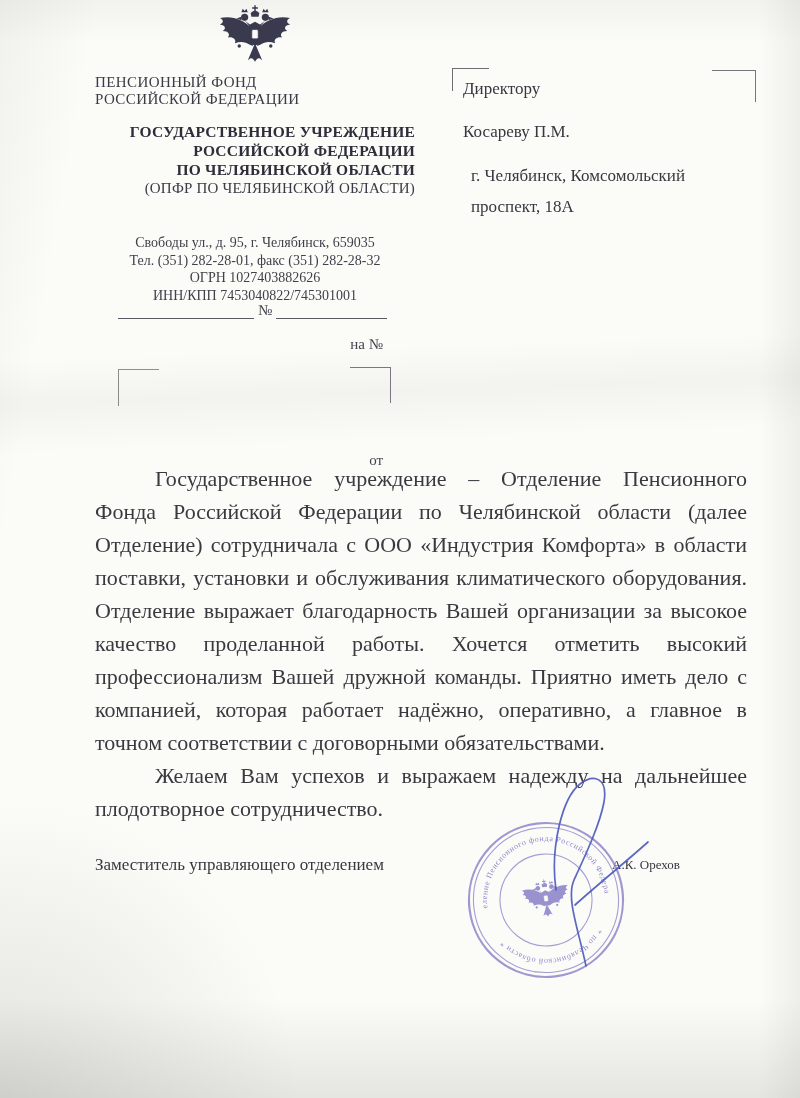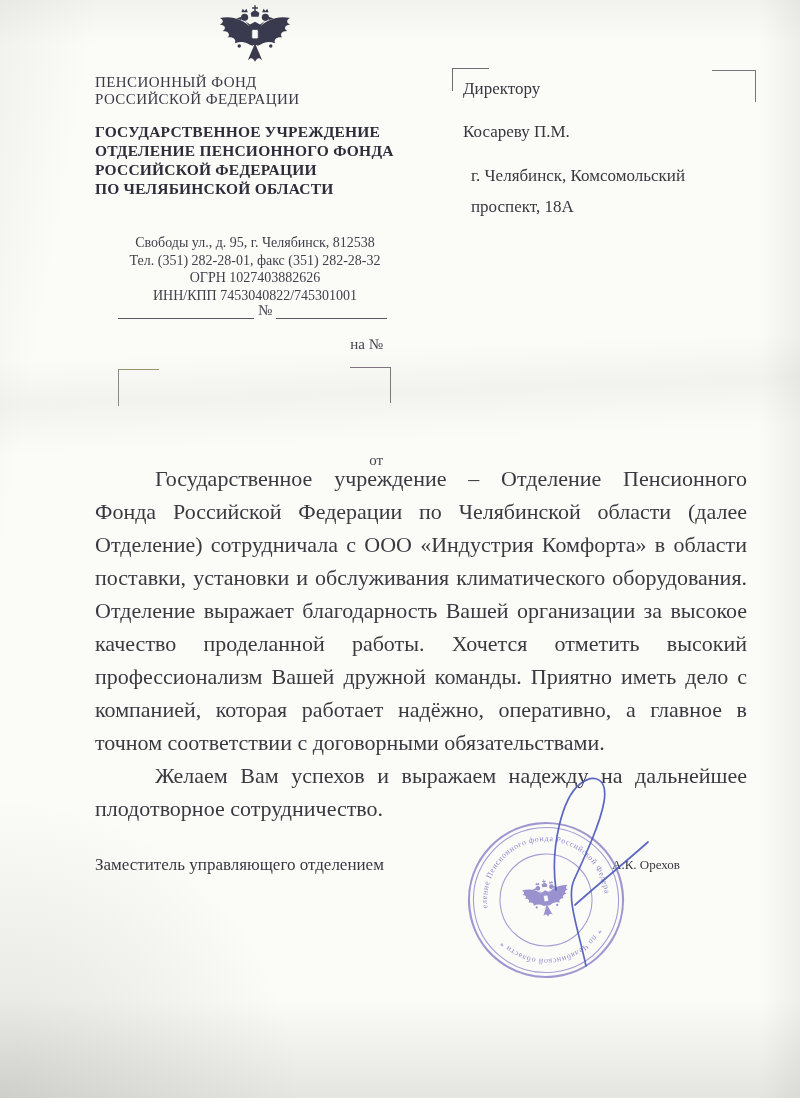--- a/index.html
+++ b/index.html
@@ -14,21 +14,21 @@
       linear-gradient(to top, rgba(100,100,95,.15), transparent 9%),
       linear-gradient(to bottom, rgba(120,120,115,.07), transparent 4%),
       #fbfbf8;
   }
   .abs { position:absolute; }
 
   
   .coat { left:212px; top:3px; width:86px; height:66px; color:#3a3a4e; }
   .fund-name   { left:95px; top:74px;  width:320px; text-align:left;
                  font-size:15px; line-height:17px; letter-spacing:.4px; color:#3b3a46; }
-  .org-name    { left:95px; top:122px; width:320px; text-align:left;
+  .org-name    { left:95px; top:122px; width:320px; text-align:right;
                  font-size:15.5px; line-height:19px; font-weight:bold; color:#2e2d3a; letter-spacing:.2px; }
   .org-abbr    { font-weight:normal; font-size:15px; color:#3b3a46; }
   .contact     { left:95px; top:234px; width:320px; text-align:center;
                  font-size:14px; line-height:17.5px; color:#403f4a; }
 
   
   .ref-row { left:118px; width:269px; display:flex; align-items:flex-end;
              height:17px; font-size:15px; color:#46424e; }
   .ref-row .blank { border-bottom:1.4px solid #5c5663; height:100%; }
   .ref-row .lbl { padding:0 4px; white-space:nowrap; }
@@ -84,27 +84,27 @@
     </g>
   </svg>
 
   <div class="abs fund-name">
     <div>ПЕНСИОННЫЙ ФОНД</div>
     <div>РОССИЙСКОЙ ФЕДЕРАЦИИ</div>
   </div>
 
   <div class="abs org-name">
     <div>ГОСУДАРСТВЕННОЕ УЧРЕЖДЕНИЕ</div>
-    <div>ОТДЕЛЕНИЕ ПЕНСИОННОГО ФОНДА</div>
     <div>РОССИЙСКОЙ ФЕДЕРАЦИИ</div>
     <div>ПО ЧЕЛЯБИНСКОЙ ОБЛАСТИ</div>
+    <div class="org-abbr">(ОПФР ПО ЧЕЛЯБИНСКОЙ ОБЛАСТИ)</div>
   </div>
 
   <div class="abs contact">
-    <div>Свободы ул., д. 95, г. Челябинск, 812538</div>
+    <div>Свободы ул., д. 95, г. Челябинск, 659035</div>
     <div>Тел. (351) 282-28-01, факс (351) 282-28-32</div>
     <div>ОГРН 1027403882626</div>
     <div>ИНН/КПП 7453040822/745301001</div>
   </div>
 
   <div class="abs ref-row row1">
     <span class="blank b1"></span>
     <span class="lbl">№</span>
     <span class="blank b2"></span>
   </div>

